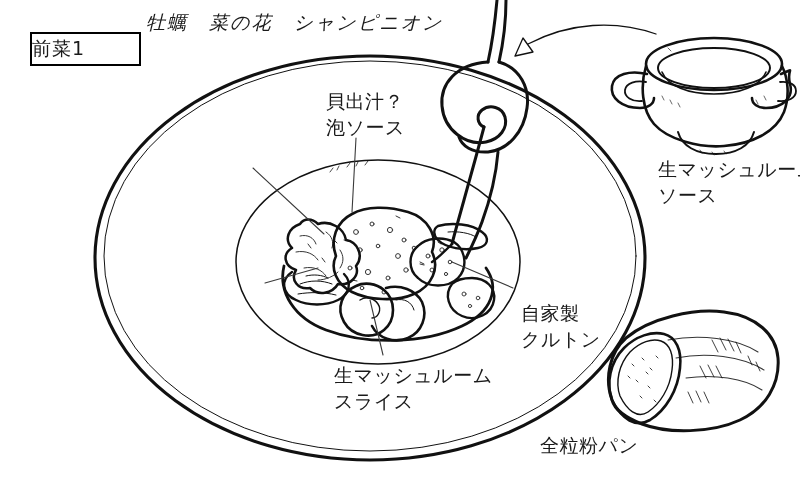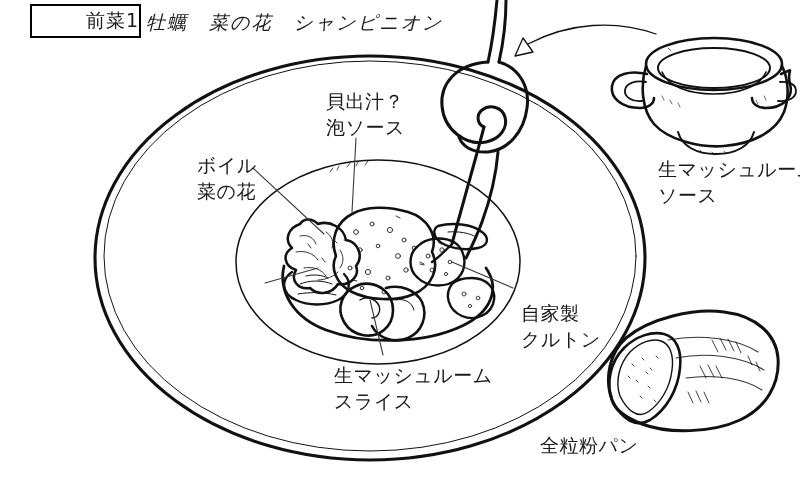--- a/index.html
+++ b/index.html
@@ -6,21 +6,21 @@
   body{
     width:800px;height:500px;background:#ffffff;
     font-family:"DejaVu Sans","Liberation Sans",sans-serif;
     color:#1a1a1a;overflow:hidden;position:relative;
   }
   #root{position:relative;width:800px;height:500px;}
   svg.layer{position:absolute;left:0;top:0;width:800px;height:500px;}
   .txt{position:absolute;white-space:pre;line-height:1.38;}
   .title-box{
     position:absolute;border:2px solid #000;background:#fff;
-    display:flex;align-items:center;justify-content:flex-end;
+    display:flex;align-items:center;justify-content:flex-start;margin-top:28px;
   }
   .title-box span{font-size:19px;letter-spacing:1px;}
   .dish-name{font-size:19px;letter-spacing:2px;}
   .label{font-size:19px;letter-spacing:0.5px;}
 </style>
 </head>
 <body>
 
 <div id="root">
 
@@ -251,22 +251,20 @@
         <path d="M265 283 L318 268"></path>
         <path d="M383 355 L370 300"></path>
         <path d="M513 288 L452 262"></path>
       </g>
     </g>
   </svg>
 
   <div class="txt label" style="left:326px;top:88px;">貝出汁？
 泡ソース</div>
 
-  <div class="txt label" style="left:197px;top:152px;">ボイル
-菜の花</div>
 
 
   <div class="txt label" style="left:334px;top:362px;">生マッシュルーム
 スライス</div>
 
   <div class="txt label" style="left:521px;top:300px;">自家製
 クルトン</div>
 
   <div class="txt label" style="left:658px;top:156px;">生マッシュルーム
 ソース</div>

